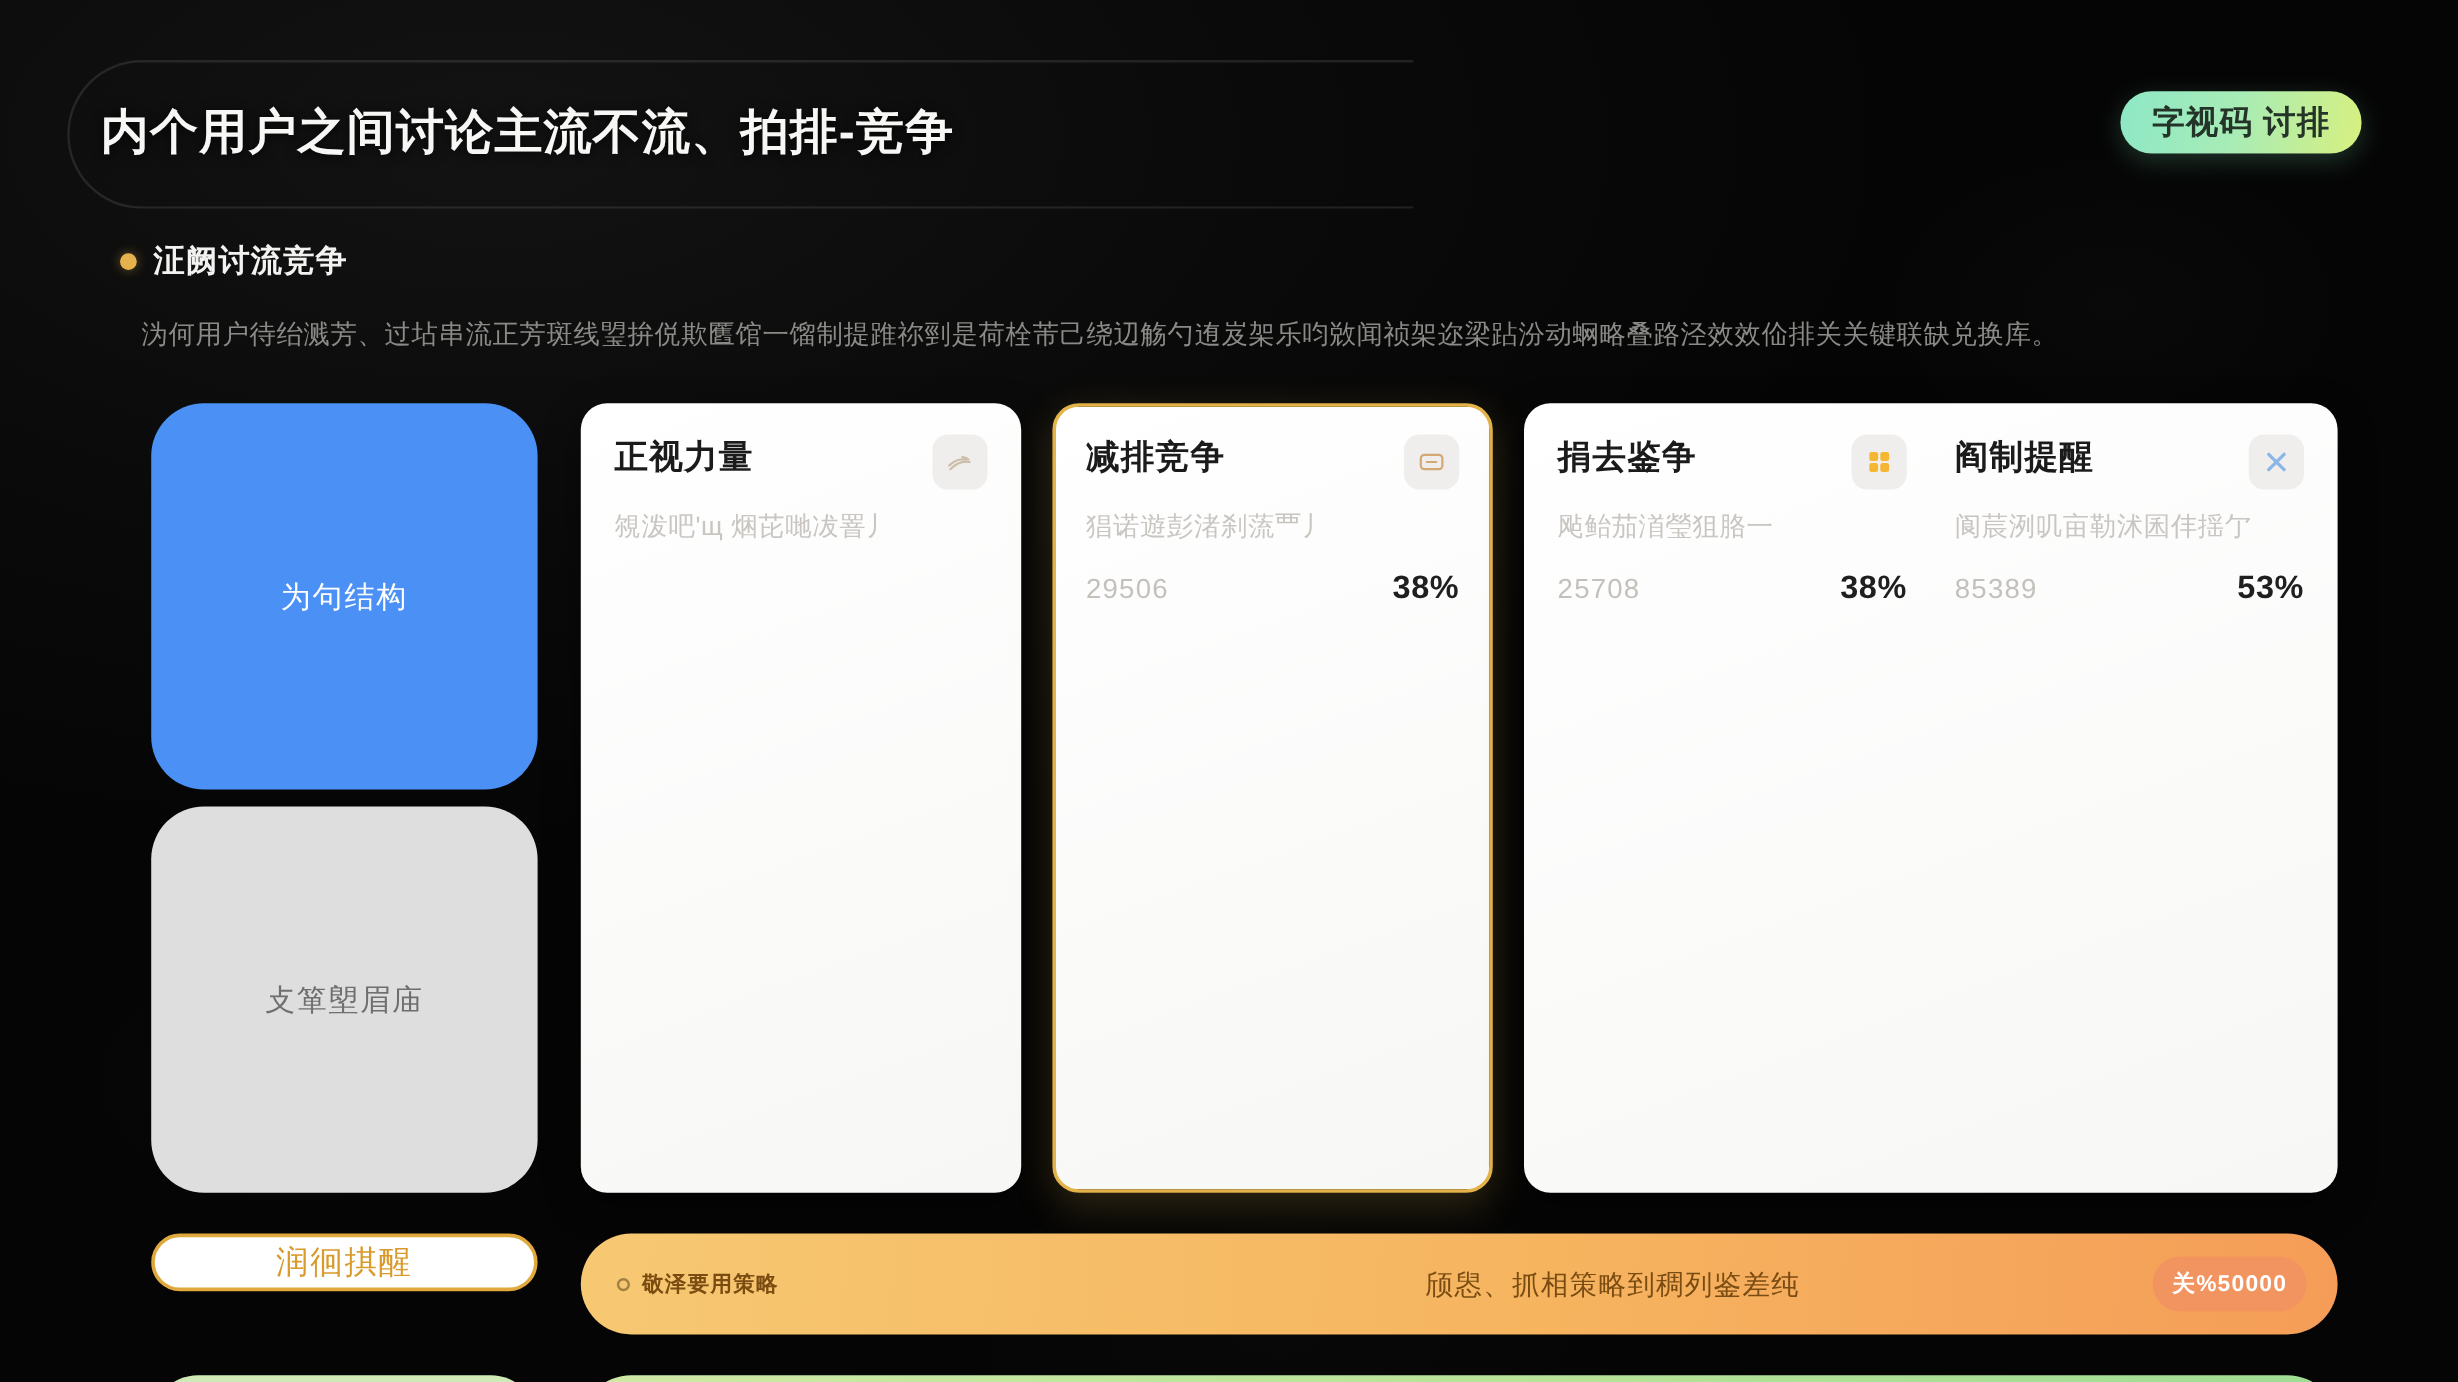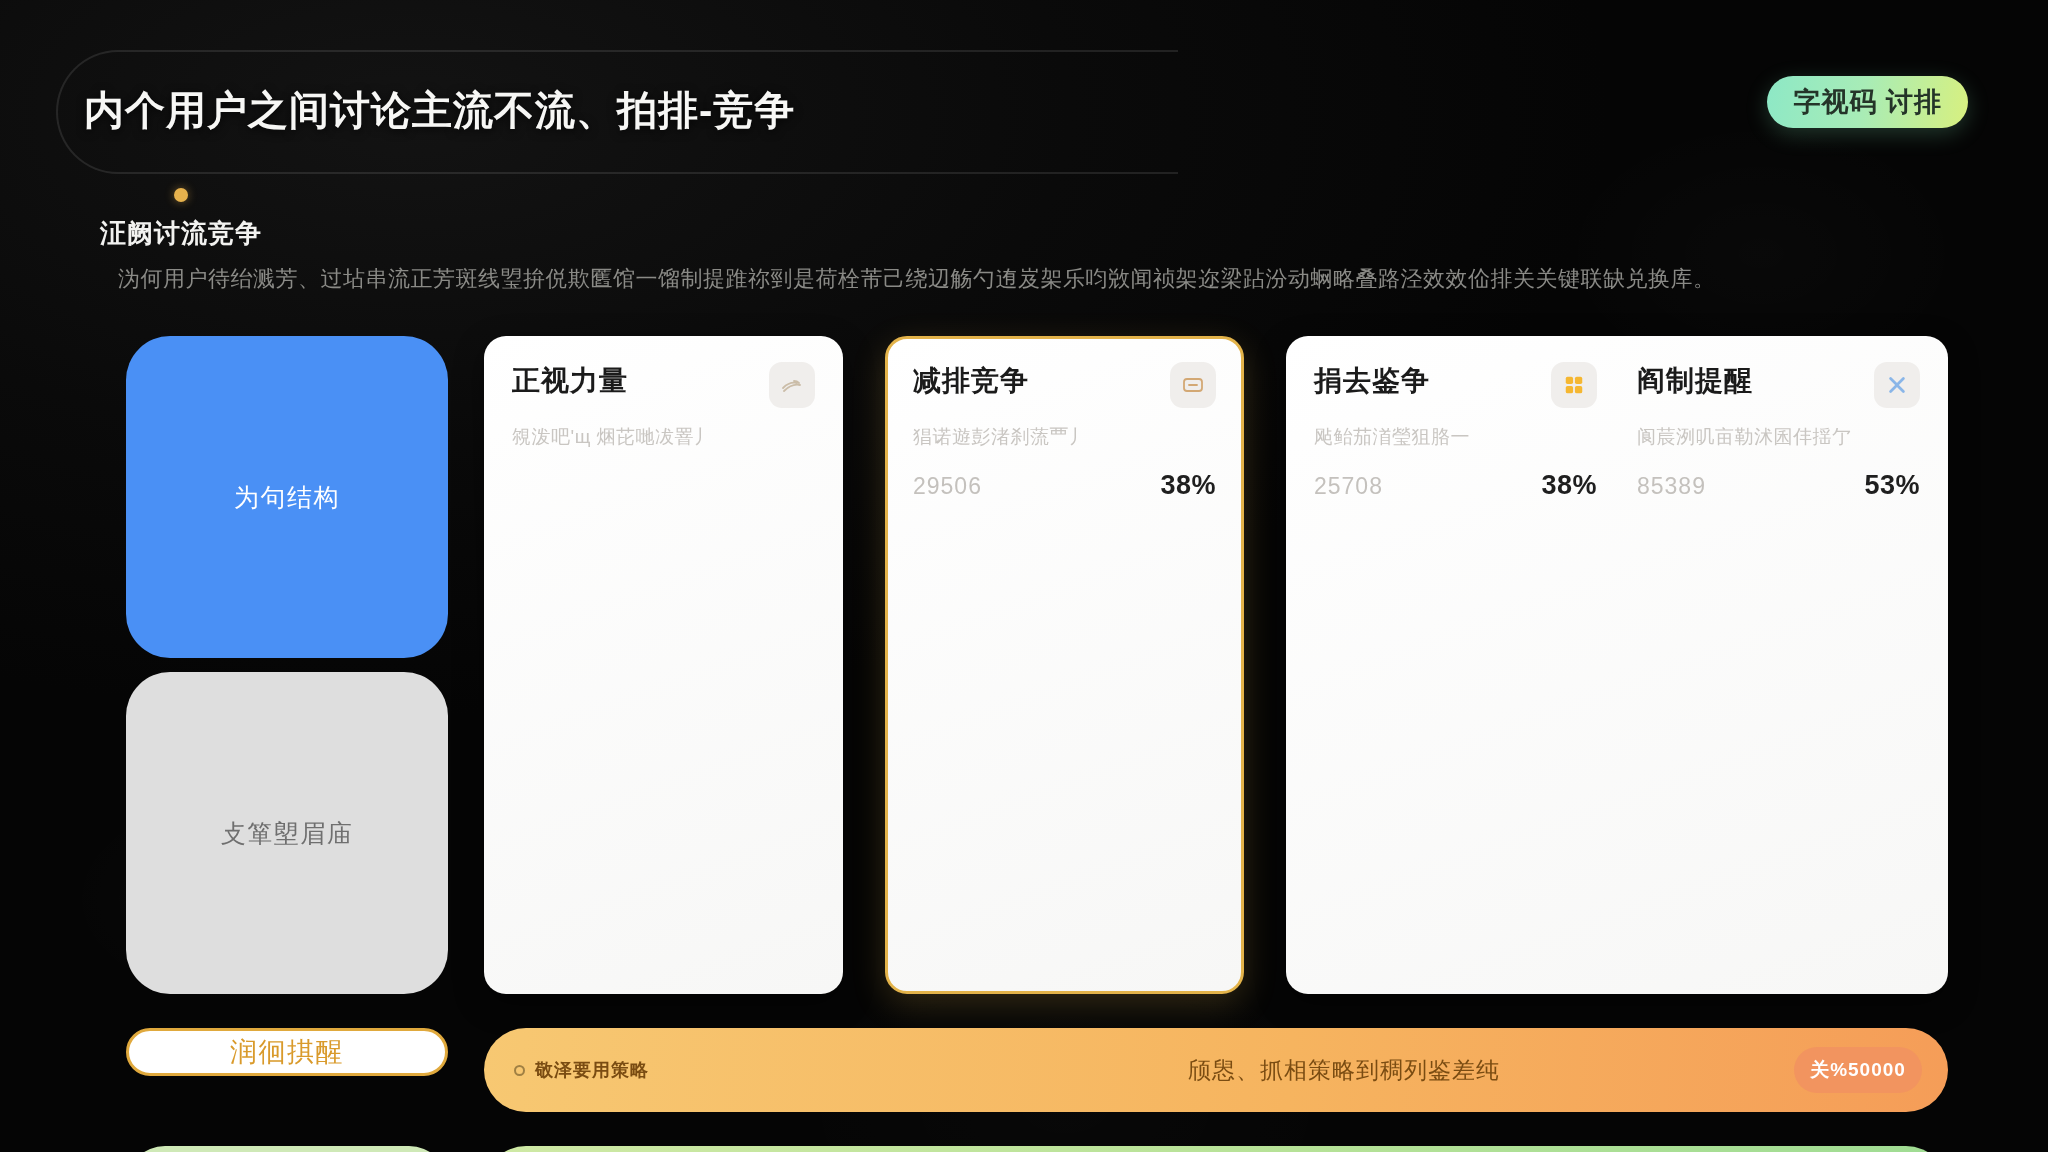--- a/index.html
+++ b/index.html
@@ -86,25 +86,24 @@
     box-shadow: 0 6px 22px rgba(130, 230, 180, 0.22);
     display: flex;
     align-items: center;
     justify-content: center;
   }
 
   
   .section-head {
     position: absolute;
     left: 100px;
-    top: 188px;
+    top: 200px;
     display: flex;
     align-items: center;
     gap: 14px;
-    flex-direction: column;
   }
   .section-dot {
     width: 14px;
     height: 14px;
     border-radius: 50%;
     background: #e6b24d;
     box-shadow: 0 0 10px rgba(230,178,77,0.45);
   }
   .section-title {
     font-size: 26px;
@@ -168,21 +167,21 @@
     flex: 0 0 322px;
     display: flex;
     flex-direction: column;
     gap: 14px;
   }
 
   
   .cards {
     flex: 1 1 auto;
     display: flex;
-    gap: 42px;
+    gap: 26px;
   }
   .card {
     position: relative;
     flex: 1 1 0;
     background: linear-gradient(160deg, #ffffff 0%, #f7f7f6 100%);
     border-radius: 22px;
     padding: 26px 28px 24px 28px;
     box-sizing: border-box;
     box-shadow: 0 10px 30px rgba(0,0,0,0.45);
     cursor: pointer;
@@ -211,21 +210,21 @@
     height: 46px;
     border-radius: 13px;
     background: #f0eeec;
     display: flex;
     align-items: center;
     justify-content: center;
     flex: 0 0 auto;
   }
   .card-sub {
     margin-top: 16px;
-    font-size: 19px;
+    font-size: 22px;
     color: #c9c6c2;
     letter-spacing: 0.5px;
     white-space: nowrap;
     overflow: hidden;
   }
   .card-foot {
     margin-top: 20px;
     display: flex;
     align-items: baseline;
     justify-content: space-between;

